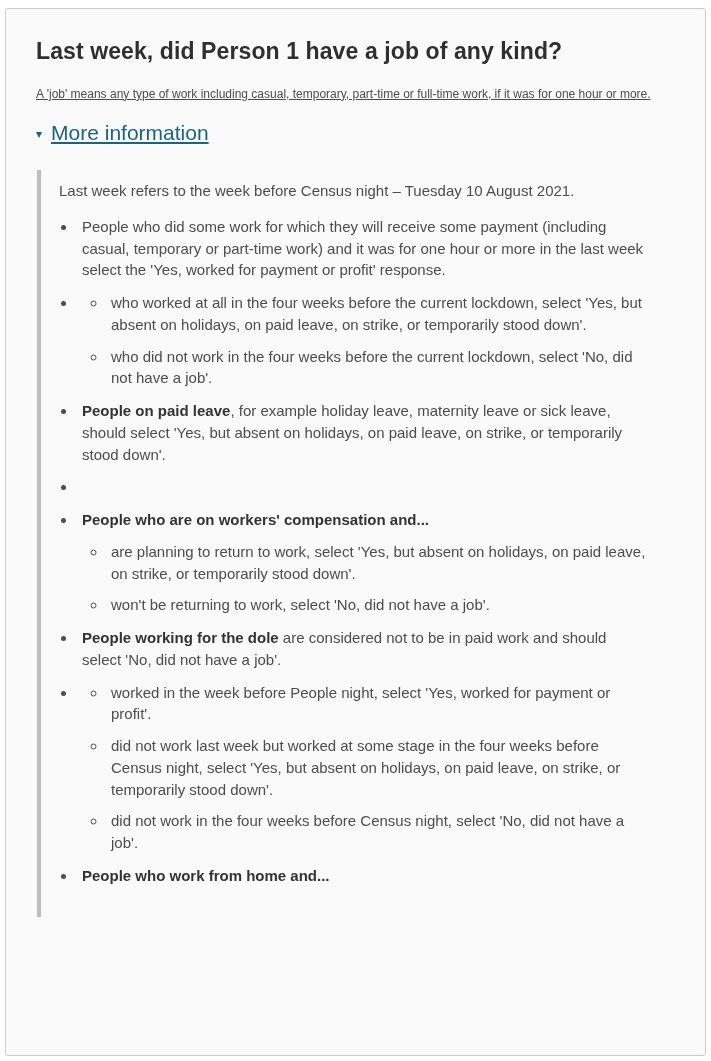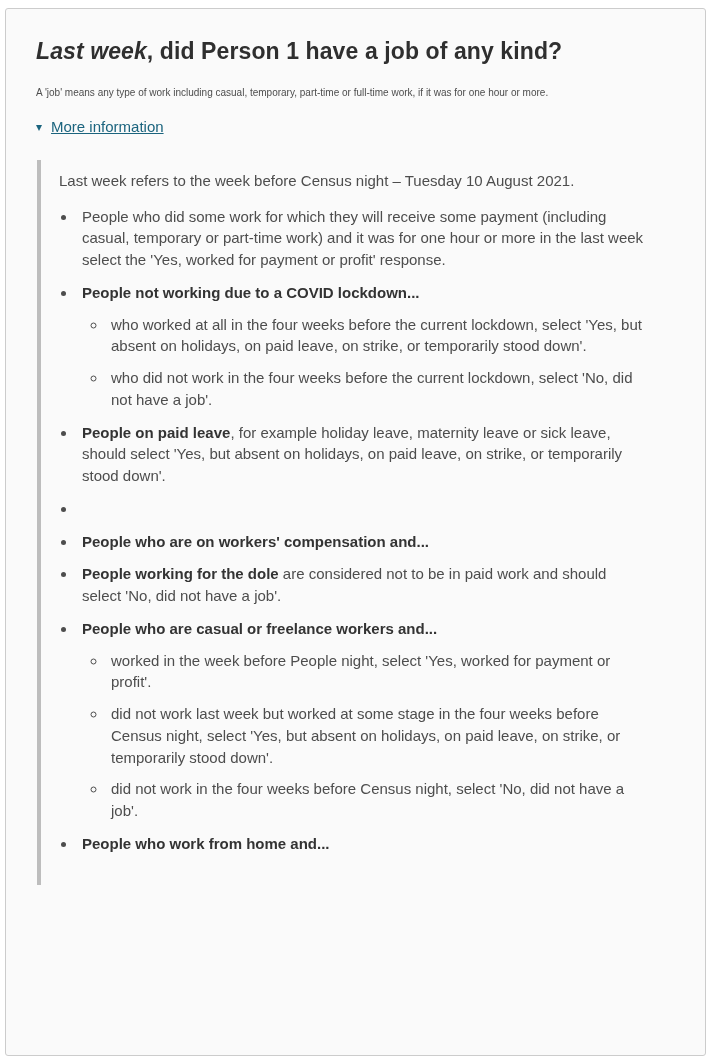--- a/index.html
+++ b/index.html
@@ -22,45 +22,46 @@
     padding: 28px 32px 14px 30px;
   }
   .title {
     margin: 0;
     font-size: 23px;
     line-height: 1.25;
     font-weight: 700;
     color: #2f2f2f;
     letter-spacing: 0.1px;
   }
-  .title .em { font-style: italic; }
+  .title .em { }
   .subtitle {
     margin: 18px 0 0 0;
-    font-size: 10px;
+    font-size: 12px;
     line-height: 1.7;
     color: #4d4d4d;
     max-width: 648px;
+    text-decoration: underline;
   }
   .more-info {
     display: inline-flex;
     align-items: center;
     margin-top: 17px;
     cursor: pointer;
     text-decoration: none;
   }
   .more-info .tri {
     color: #1b647e;
     font-size: 12px;
     line-height: 1;
     margin-right: 9px;
     transform: translateY(1px);
   }
   .more-info .lbl {
     color: #1b647e;
-    font-size: 15px;
+    font-size: 21px;
     text-decoration: underline;
   }
   .panel {
     margin-top: 25px;
     margin-left: 1px;
     border-left: 4px solid #bdbdbd;
     padding: 10px 24px 18px 18px;
     color: #4d4d4d;
     font-size: 15px;
     line-height: 1.45;
@@ -108,38 +109,42 @@
       <span class="lbl">More information</span>
     </a>
 
     <div class="panel">
       <p class="intro">Last week refers to the week before Census night – Tuesday 10 August 2021.</p>
 
       <ul class="main">
 
         <li><span class="b"></span><span>People who did some work for which they will receive some payment (including casual, temporary or part-time work) and it was for one hour or more in the last week select the 'Yes, worked for payment or profit' response.</span></li>
 
-        <li><span class="b">People not working due to a COVID lockdown...</span><span></span>
+        <li><span></span>
           <ul class="sub">
             <li>who worked at all in the four weeks before the current lockdown, select 'Yes, but absent on holidays, on paid leave, on strike, or temporarily stood down'.</li>
             <li>who did not work in the four weeks before the current lockdown, select 'No, did not have a job'.</li>
           </ul>
         </li>
 
         <li><span class="b">People on paid leave</span><span>, for example holiday leave, maternity leave or sick leave, should select 'Yes, but absent on holidays, on paid leave, on strike, or temporarily stood down'.</span></li>
 
         <li><span></span>
         </li>
 
         <li><span class="b">People who are on workers' compensation and...</span><span></span>
+          <ul class="sub">
+            <li>are planning to return to work, select 'Yes, but absent on holidays, on paid leave, on strike, or temporarily stood down'.</li>
+            <li>won't be returning to work, select 'No, did not have a job'.</li>
+          </ul>
         </li>
 
         <li><span class="b">People working for the dole</span><span> are considered not to be in paid work and should select 'No, did not have a job'.</span></li>
 
-        <li><span class="b">People who are casual or freelance workers and...</span><span></span>
+        <li><span></span>
           <ul class="sub">
             <li>worked in the week before People night, select 'Yes, worked for payment or profit'.</li>
             <li>did not work last week but worked at some stage in the four weeks before Census night, select 'Yes, but absent on holidays, on paid leave, on strike, or temporarily stood down'.</li>
             <li>did not work in the four weeks before Census night, select 'No, did not have a job'.</li>
           </ul>
         </li>
 
         <li><span class="b">People who work from home and...</span><span></span>
           
         </li>

